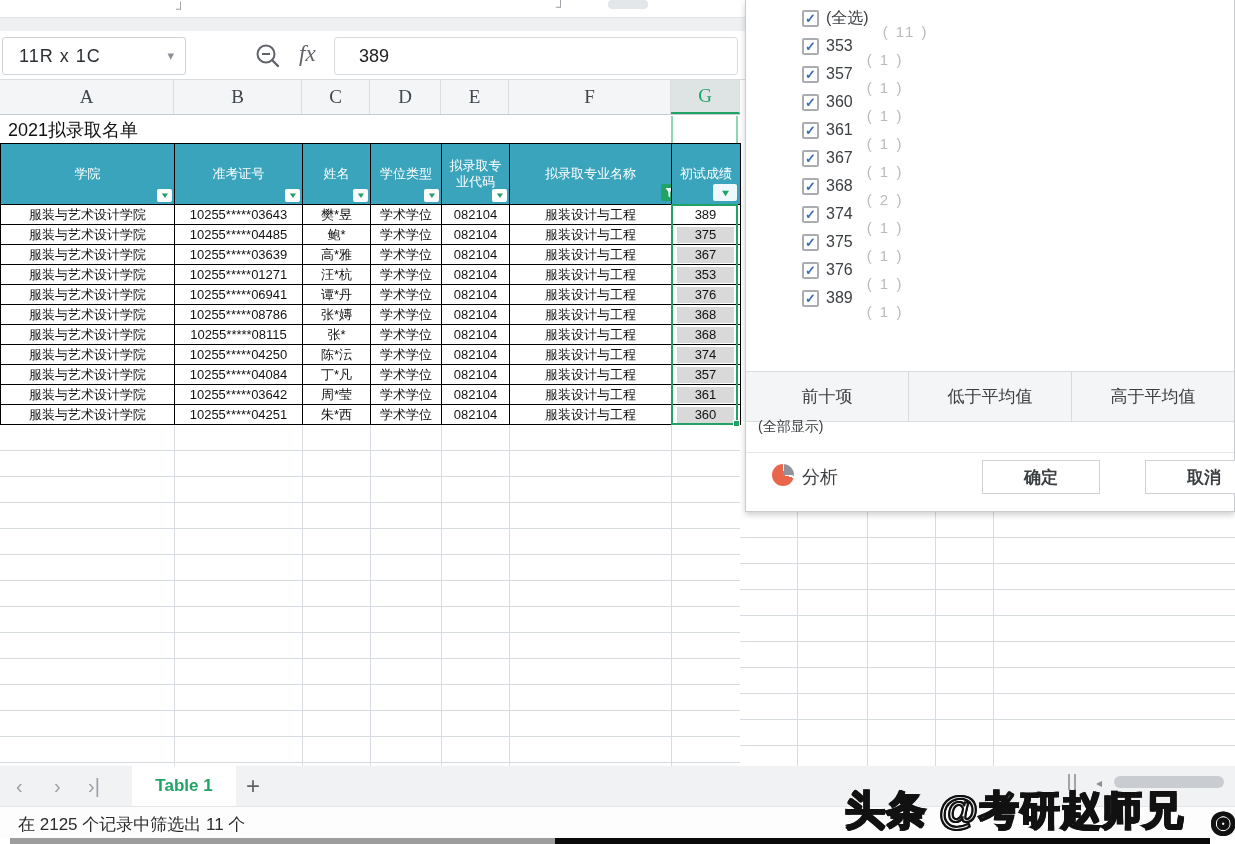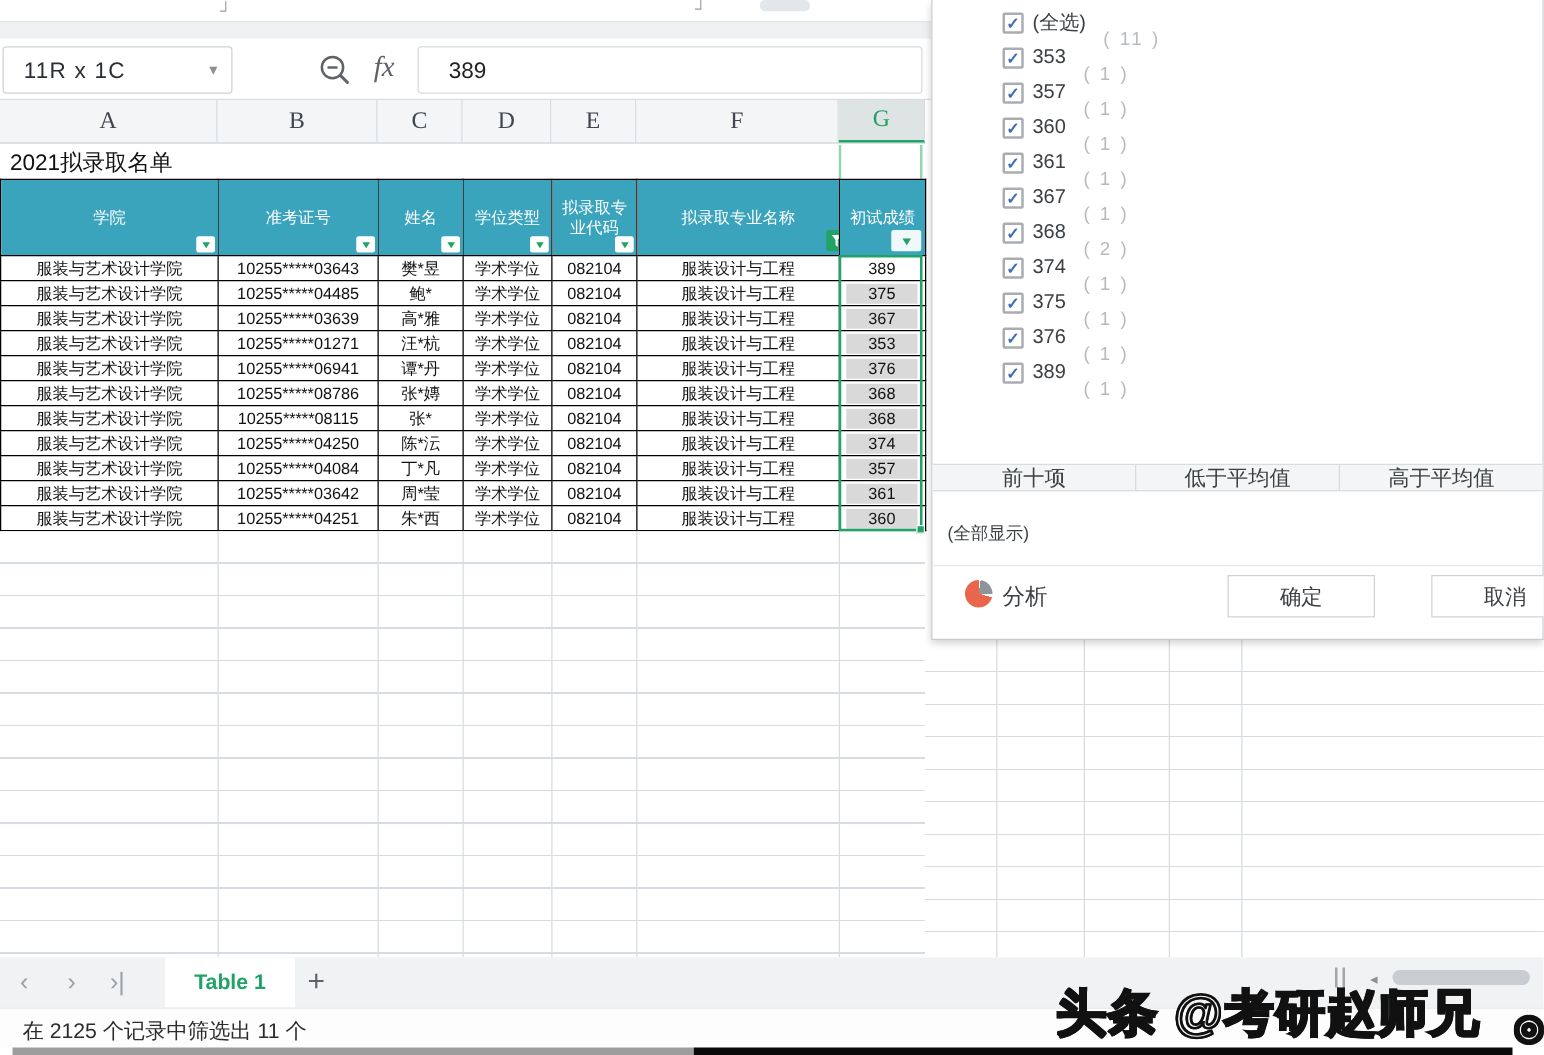--- a/index.html
+++ b/index.html
@@ -75,31 +75,31 @@
   
   .filter-panel { position:absolute; left:745px; top:0; width:490px; height:512px; background:#fff;
                   border:1px solid #c9cbcd; border-top:none; box-shadow:0 3px 6px rgba(0,0,0,.18); z-index:5; }
   .fl-list { position:absolute; left:0; top:4px; width:100%; }
   .fl-item { position:relative; height:28px; display:flex; align-items:center; padding-left:56px; }
   .cb { width:17px; height:17px; border:2px solid #a9adb2; border-radius:2px; background:#fff;
         display:flex; align-items:center; justify-content:center; }
   .cb .tick { color:#3d6eb4; font-size:13px; font-weight:bold; line-height:13px; }
   .fl-label { margin-left:7px; font-size:16px; color:#3c4043; }
   .fl-count { margin-left:14px; font-size:15px; color:#b7bbbf; letter-spacing:2px;margin-top:27px; }
-  .quick-row { position:absolute; left:0; top:371px; width:100%; height:22px; background:#f4f5f6;
+  .quick-row { position:absolute; left:0; top:371px; width:100%; height:51px; background:#f4f5f6;
                border-top:1px solid #dadcde; border-bottom:1px solid #dadcde; display:flex; }
   .quick-btn { flex:1; display:flex; align-items:center; justify-content:center; font-size:17px; color:#3c4043; border-right:1px solid #d8dadc; }
   .quick-btn:last-child { border-right:none; }
   .show-all { position:absolute; left:12px; top:418px; font-size:14px; color:#3c4043; }
   .panel-divider { position:absolute; left:0; top:452px; width:100%; height:1px; background:#e4e6e8; }
   .pie-icon { position:absolute; left:26px; top:464px; width:22px; height:22px; border-radius:50%;
               background:conic-gradient(from 8deg, #8e949a 0 85deg, #ffffff 85deg 97deg, #e9654b 97deg 352deg, #ffffff 352deg); }
   .analyze-label { position:absolute; left:56px; top:465px; font-size:18px; color:#3c4043; }
   .panel-btn { position:absolute; top:460px; width:118px; height:34px; background:#fff; border:1px solid #cfd3d7;
-               font-size:17px; color:#3c4043; display:flex; align-items:center; justify-content:center; }
+               font-size:17px; color:#3c4043; display:flex; align-items:center; justify-content:center;font-weight:bold; }
   .btn-ok { left:236px; } .btn-cancel { left:360px;margin-left:39px; }
 
   
   .tab-bar { position:absolute; left:0; top:766px; width:1235px; height:40px; background:#f0f2f3; }
   .nav-ic { position:absolute; top:0; height:40px; display:flex; align-items:center; color:#9aa0a6; font-size:20px; }
   .sheet-tab { position:absolute; left:132px; top:0; width:104px; height:40px; background:#fff;
                display:flex; align-items:center; justify-content:center; color:#21a366; font-weight:bold; font-size:17px; }
   .add-sheet { position:absolute; left:246px; top:0; height:40px; display:flex; align-items:center; color:#5f6368; font-size:24px; font-weight:300; }
   .split-handle { position:absolute; left:1068px; top:8px; width:8px; height:16px; border-left:2px solid #a0a5aa; border-right:2px solid #a0a5aa; }
   .scroll-left { position:absolute; left:1096px; top:10px; color:#8a9096; font-size:12px; }

